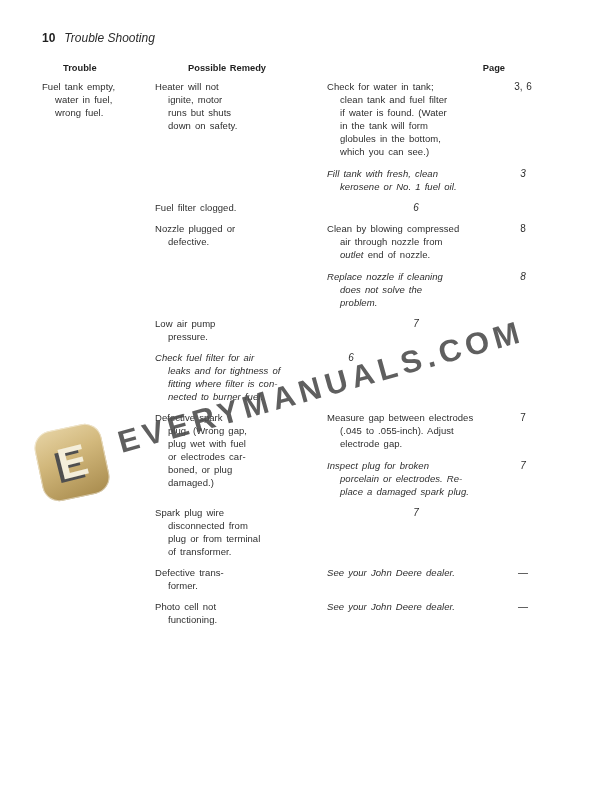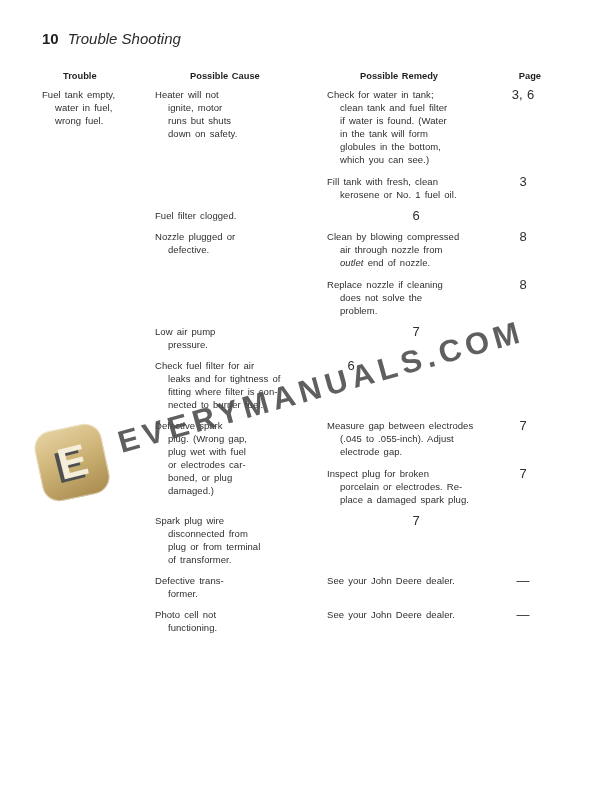--- a/index.html
+++ b/index.html
@@ -8,27 +8,27 @@
     background:#fefefe;
     font-family:"Liberation Sans","DejaVu Sans",sans-serif;
     color:#2e2e2e;
     -webkit-font-smoothing:antialiased;
   }
   .page{position:absolute;inset:0;background:#fff;}
 
   
   .running-head{
     position:absolute;left:42px;top:33px;
-    font-size:15px;line-height:11px;white-space:nowrap;
+    font-size:12px;line-height:11px;white-space:nowrap;
   }
   .running-head .pagenum{font-weight:bold;color:#1f1f1f;margin-right:9px;}
   .running-head .section{font-style:italic;color:#2b2b2b;}
 
   
-  .ts-table{position:absolute;left:42px;top:62px;width:499px;margin-top:8px;}
+  .ts-table{position:absolute;left:42px;top:62px;width:499px;}
   .head-row{
     display:grid;grid-template-columns:113px 172px 178px 36px;
     font-weight:bold;font-size:9.3px;line-height:13px;color:#1f1f1f;
     margin-bottom:5px;word-spacing:1px;
   }
   .head-trouble{padding-left:21px;}
   .head-cause{padding-left:35px;}
   .head-remedy{padding-left:33px;}
   .head-page{text-align:right;}
 
@@ -43,23 +43,23 @@
     word-spacing:1.4px;letter-spacing:.05px;
     color:#2e2e2e;
   }
   .trouble-cell{padding-right:6px;}
   .cause-cell{padding-right:10px;}
   .remedy-stack{display:block;}
   .remedy-block{
     display:grid;grid-template-columns:178px 36px;
     margin-bottom:9px;
   }
-  .remedy-block:last-child{margin-bottom:0;}
+  .remedy-block:last-child{margin-bottom:0;font-style:italic;}
   .page-cell{
-    font-size:13px;line-height:13px;text-align:center;
+    font-size:10px;line-height:13px;text-align:center;
     word-spacing:1px;color:#2e2e2e;
   }
   .cell i{font-style:italic;}
 
   
   .watermark-text{
     position:absolute;left:114px;top:426px;
     transform:rotate(-15.5deg);transform-origin:0 0;
     font-size:31px;font-weight:bold;letter-spacing:5px;
     color:#4e4e4e;opacity:.9;white-space:nowrap;
@@ -86,21 +86,20 @@
 <div class="page">
 
   <div class="running-head">
     <span class="pagenum">10</span><span class="section">Trouble Shooting</span>
   </div>
 
   <div class="ts-table">
 
     <div class="head-row">
       <div class="head-trouble">Trouble</div>
-      <div class="head-cause">Possible Cause</div>
       <div class="head-remedy">Possible Remedy</div>
       <div class="head-page">Page</div>
     </div>
 
     <div class="t-row">
       <div class="cell cause-cell">Fuel tank empty,
 water in fuel,
 wrong fuel.</div>
       <div class="cell trouble-cell">Heater will not
 ignite, motor

